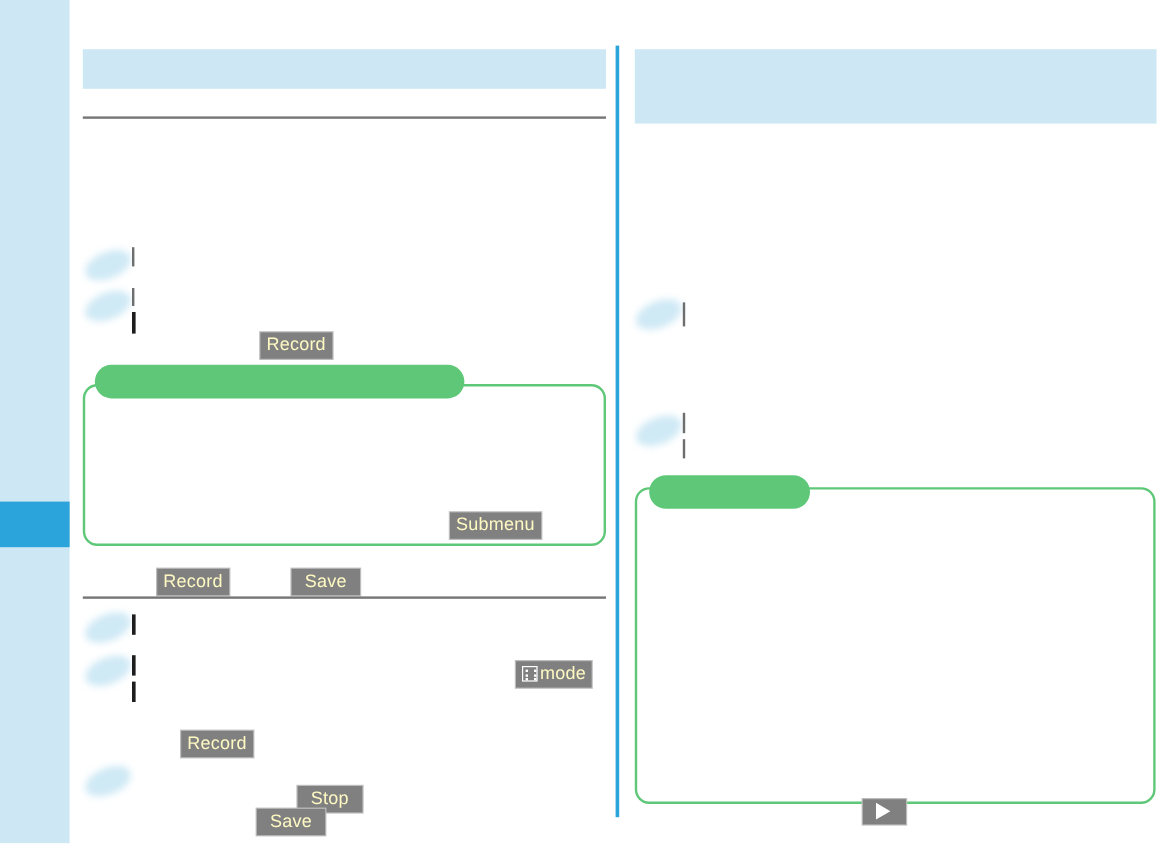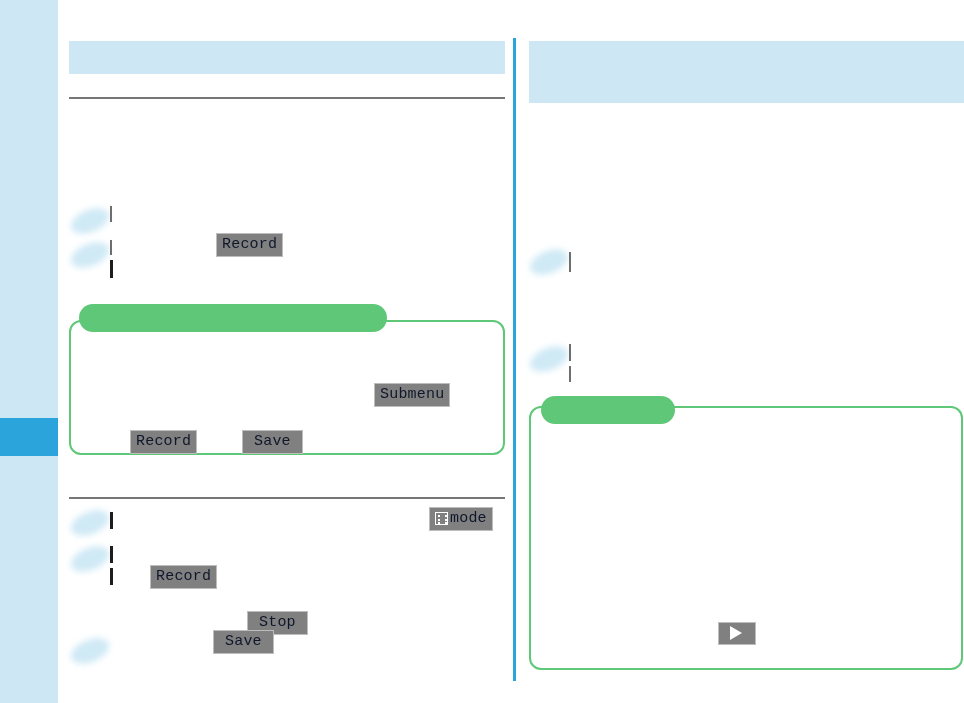--- a/index.html
+++ b/index.html
@@ -74,28 +74,29 @@
   .tick.dark { background: #1d1d1d; width: 3px; }
 
   
   .key-badge {
     position: absolute;
     display: inline-flex;
     align-items: center;
     justify-content: center;
     gap: 2px;
     background: #808080;
-    color: #0f172a;
-    font-family: Liberation Mono, monospace;
+    color: #fef9c3;
+    font-family: Liberation Sans, sans-serif;
     font-size: 15px;
     line-height: 1;
     letter-spacing: .2px;
     padding: 3px 5px 4px 5px;
     white-space: nowrap;
     box-shadow: 0 0 0 1px #bdbdbd;
+    margin-top: 43px;
   }
   .key-badge.pad-wide { padding-left: 11px; padding-right: 11px; }
 
   
   .film-icon {
     display: inline-block;
     position: relative;
     width: 13px;
     height: 13px;
     border: 1px solid #ffffff;

